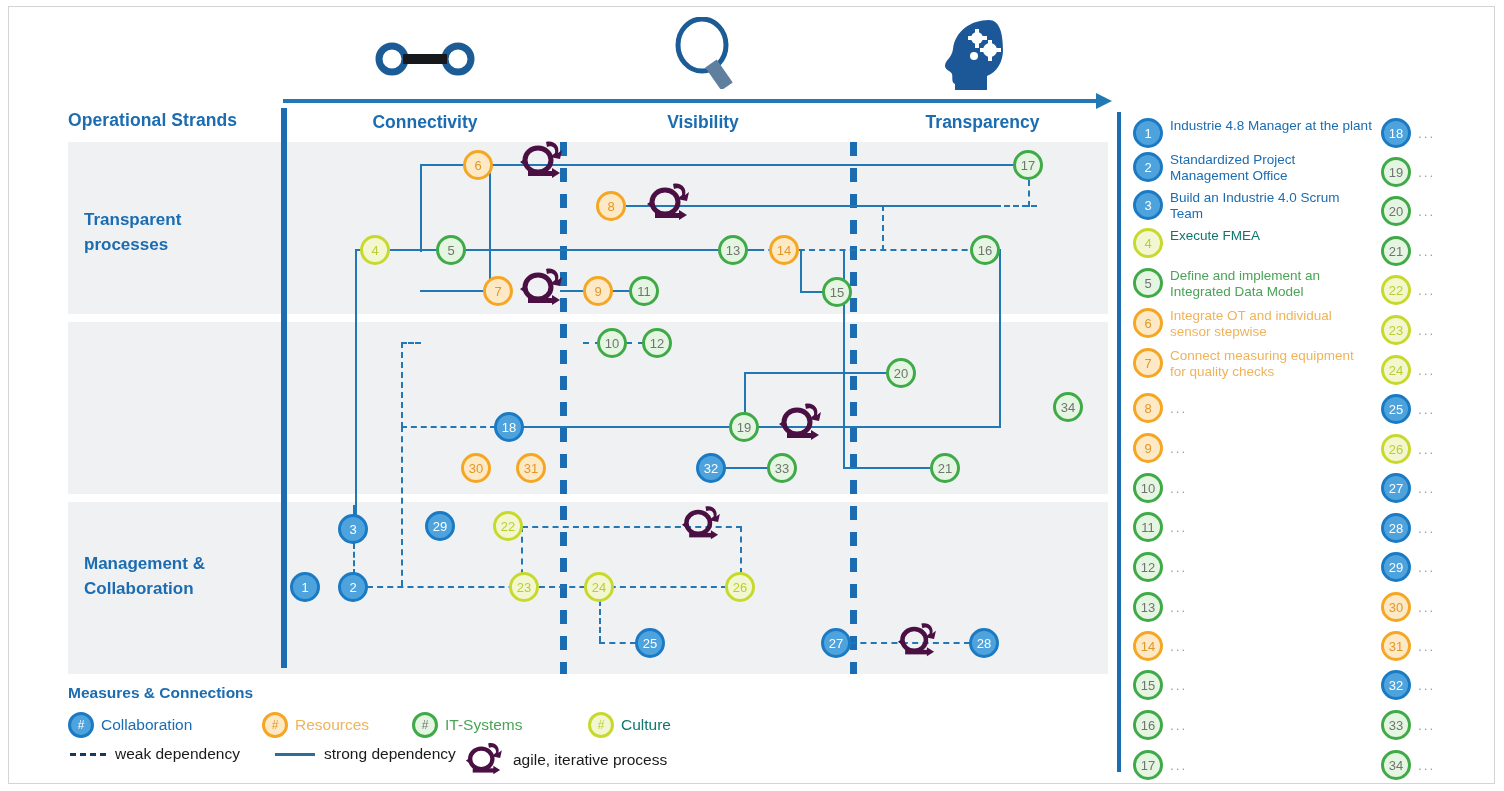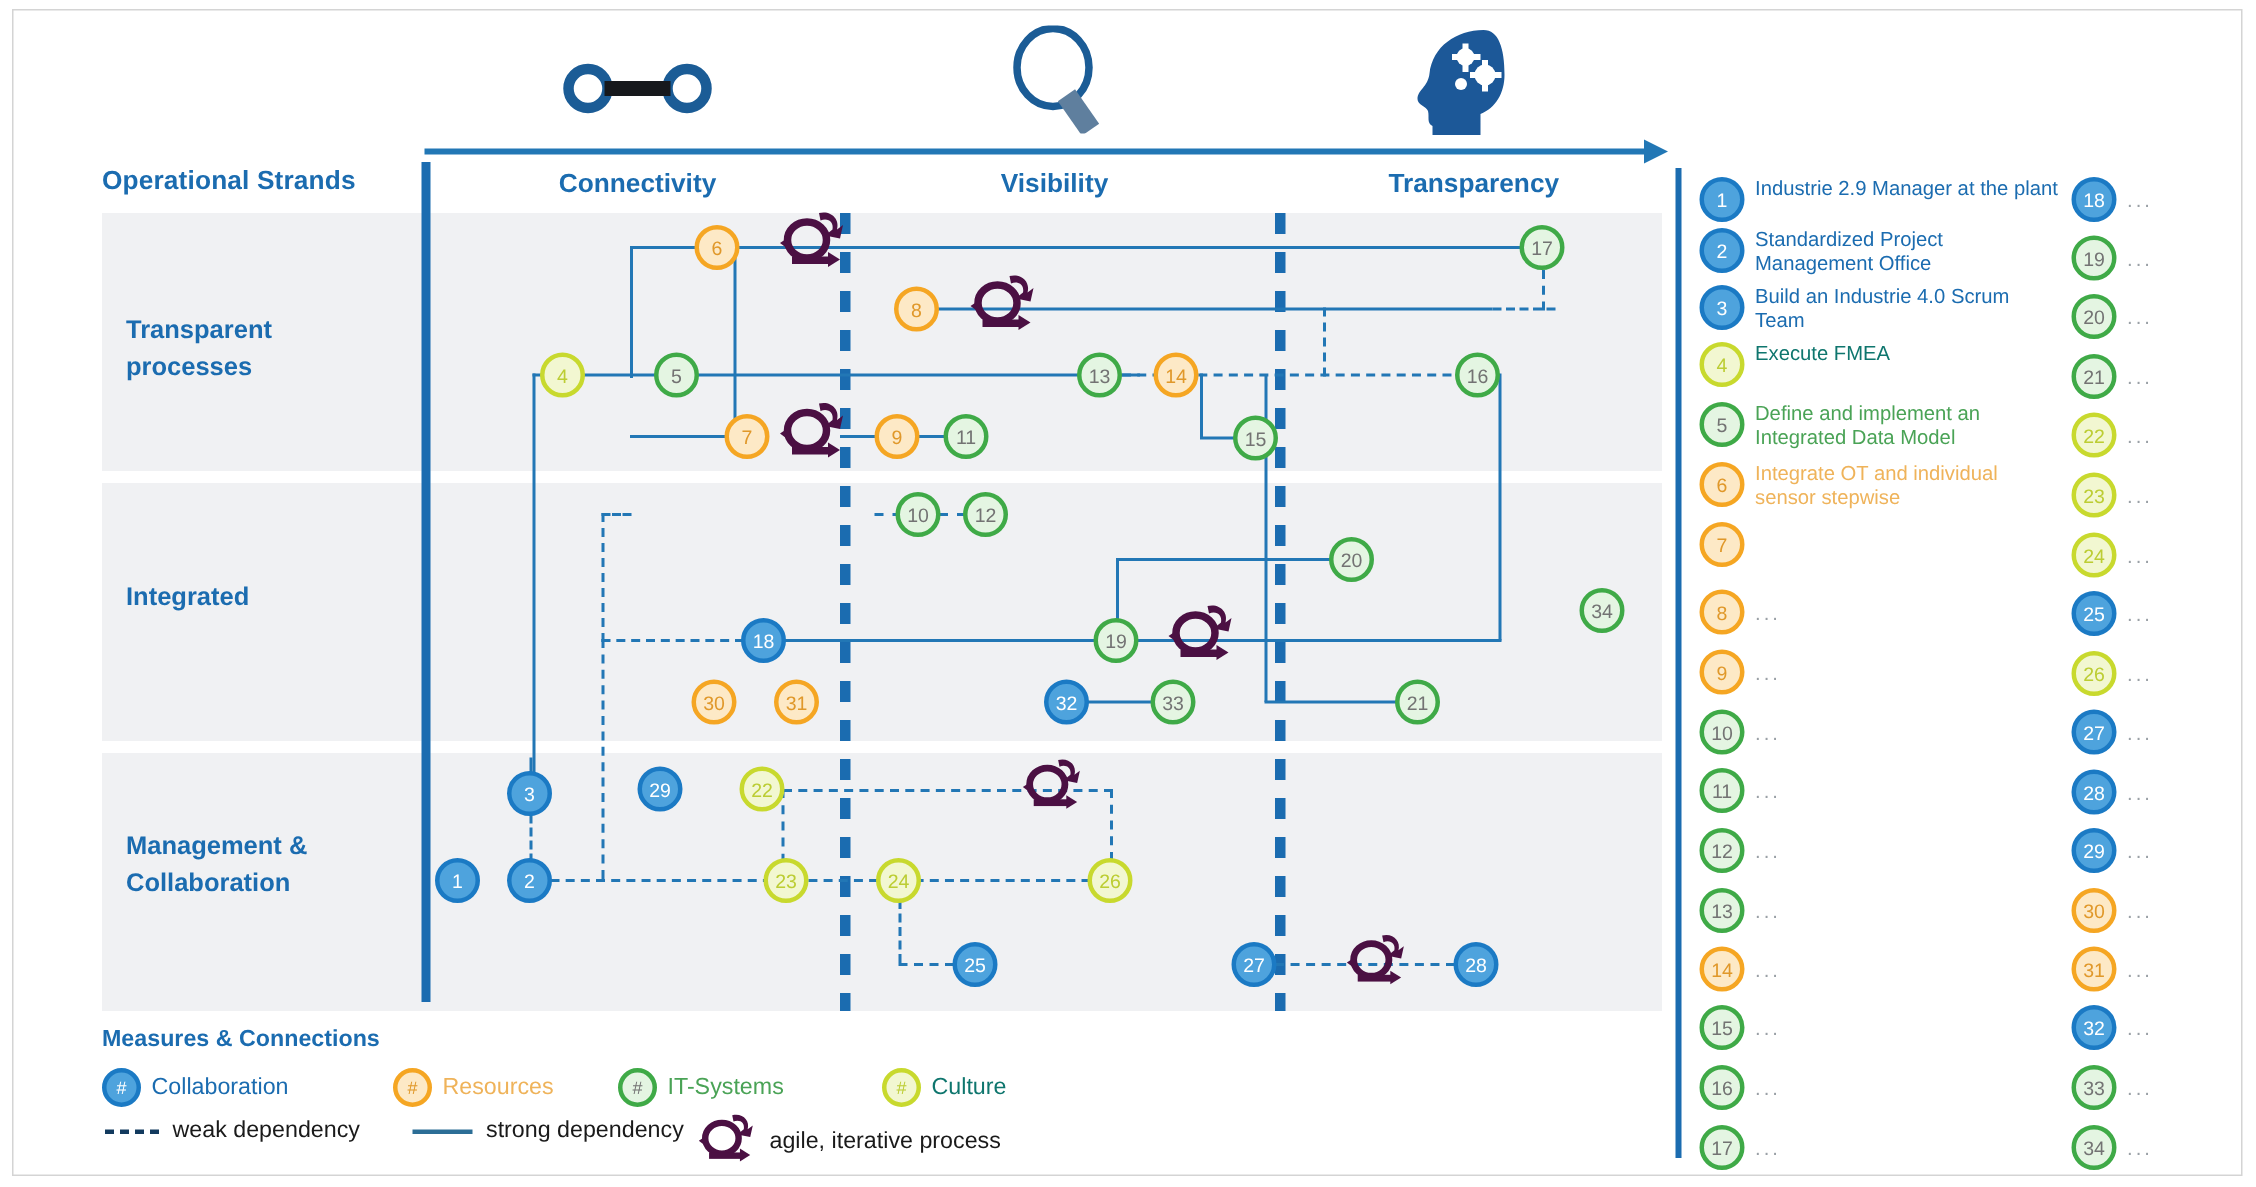--- a/index.html
+++ b/index.html
@@ -113,21 +113,20 @@
 
   <div class="abs band" style="top:142px;height:172px;"></div>
   <div class="abs band" style="top:322px;height:172px;"></div>
   <div class="abs band" style="top:502px;height:172px;"></div>
 
   <div class="abs band-label" style="top:207px;width:190px;">
     <div>Transparent</div>
     <div>processes</div>
   </div>
   <div class="abs band-label" style="top:385px;width:200px;">
-    <div>Integrated</div>
   </div>
   <div class="abs band-label" style="top:551px;width:200px;">
     <div>Management &amp;</div>
     <div>Collaboration</div>
   </div>
 
   <div class="abs vaxis"></div>
   <div class="abs rsep"></div>
 
   <div class="abs phase-sep" style="left:560px;top:142px;height:532px;"></div>
@@ -380,21 +379,21 @@
         <rect x="12" y="33" width="26" height="5" fill="#4b1043"></rect>
         <path d="M36 30 L44 35 L36 40 Z" fill="#4b1043"></path>
       </svg>
     </span>
     <span>agile, iterative process</span>
   </div>
 
   <div id="legend-layer">
       <div class="leg-row" style="left: 1133px; top: 118px; width: 240px;">
         <span class="leg-node n-org" style="display: flex; align-items: center; justify-content: center;">1</span>
-        <span class="leg-text t-org">Industrie 2.9 Manager at the plant</span>
+        <span class="leg-text t-org">Industrie 4.8 Manager at the plant</span>
       </div>
       <div class="leg-row" style="left: 1133px; top: 152px; width: 240px;">
         <span class="leg-node n-org" style="display: flex; align-items: center; justify-content: center;">2</span>
         <span class="leg-text t-org">Standardized Project Management Office</span>
       </div>
       <div class="leg-row" style="left: 1133px; top: 190px; width: 240px;">
         <span class="leg-node n-org" style="display: flex; align-items: center; justify-content: center;">3</span>
         <span class="leg-text t-org">Build an Industrie 4.0 Scrum Team</span>
       </div>
       <div class="leg-row" style="left: 1133px; top: 228px; width: 240px;">
@@ -404,20 +403,21 @@
       <div class="leg-row" style="left: 1133px; top: 268px; width: 240px;">
         <span class="leg-node n-it" style="display: flex; align-items: center; justify-content: center;">5</span>
         <span class="leg-text t-it">Define and implement an Integrated Data Model</span>
       </div>
       <div class="leg-row" style="left: 1133px; top: 308px; width: 240px;">
         <span class="leg-node n-res" style="display: flex; align-items: center; justify-content: center;">6</span>
         <span class="leg-text t-res">Integrate OT and individual sensor stepwise</span>
       </div>
       <div class="leg-row" style="left: 1133px; top: 348px; width: 240px;">
         <span class="leg-node n-res" style="display: flex; align-items: center; justify-content: center;">7</span>
+        <span class="leg-text t-res">Connect measuring equipment for quality checks</span>
       </div>
       <div class="leg-row" style="left: 1133px; top: 393px; width: 240px;">
         <span class="leg-node n-res" style="display: flex; align-items: center; justify-content: center;">8</span>
         <span class="leg-text t-res" style="letter-spacing: 2px; color: rgb(154, 160, 166); padding-top: 8px;">...</span>
       </div>
       <div class="leg-row" style="left: 1133px; top: 433px; width: 240px;">
         <span class="leg-node n-res" style="display: flex; align-items: center; justify-content: center;">9</span>
         <span class="leg-text t-res" style="letter-spacing: 2px; color: rgb(154, 160, 166); padding-top: 8px;">...</span>
       </div>
       <div class="leg-row" style="left: 1133px; top: 473px; width: 240px;">

